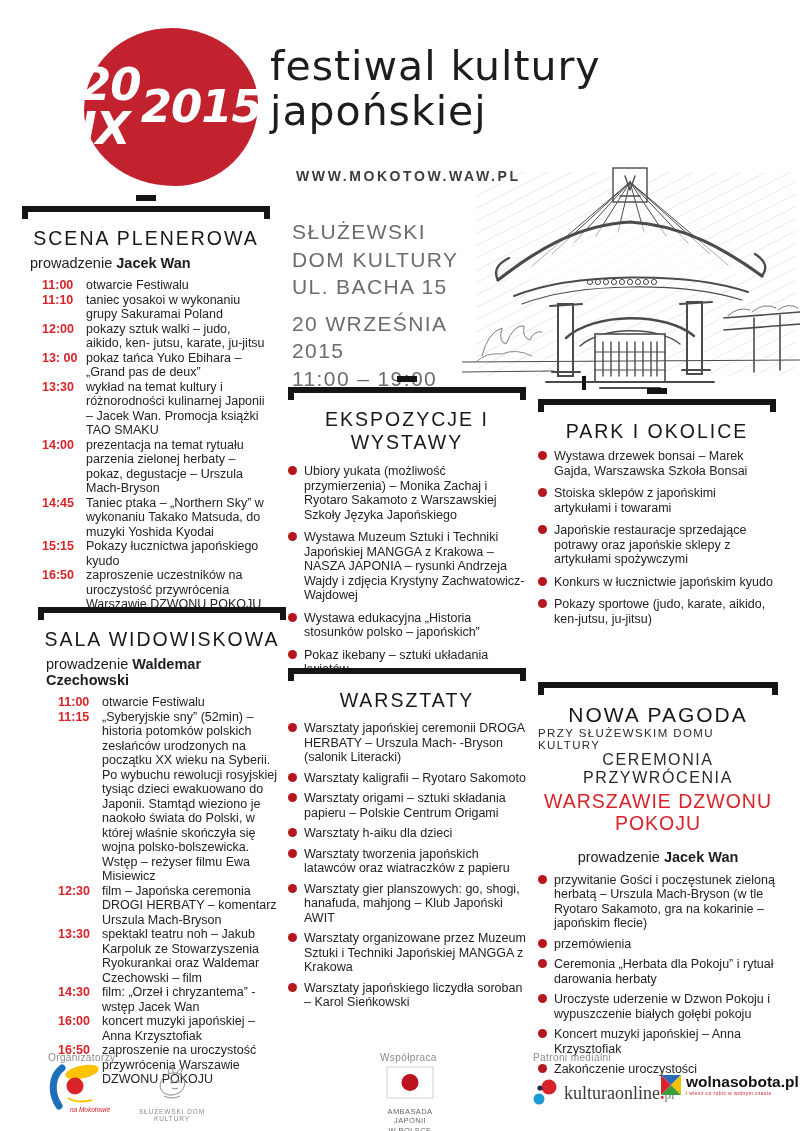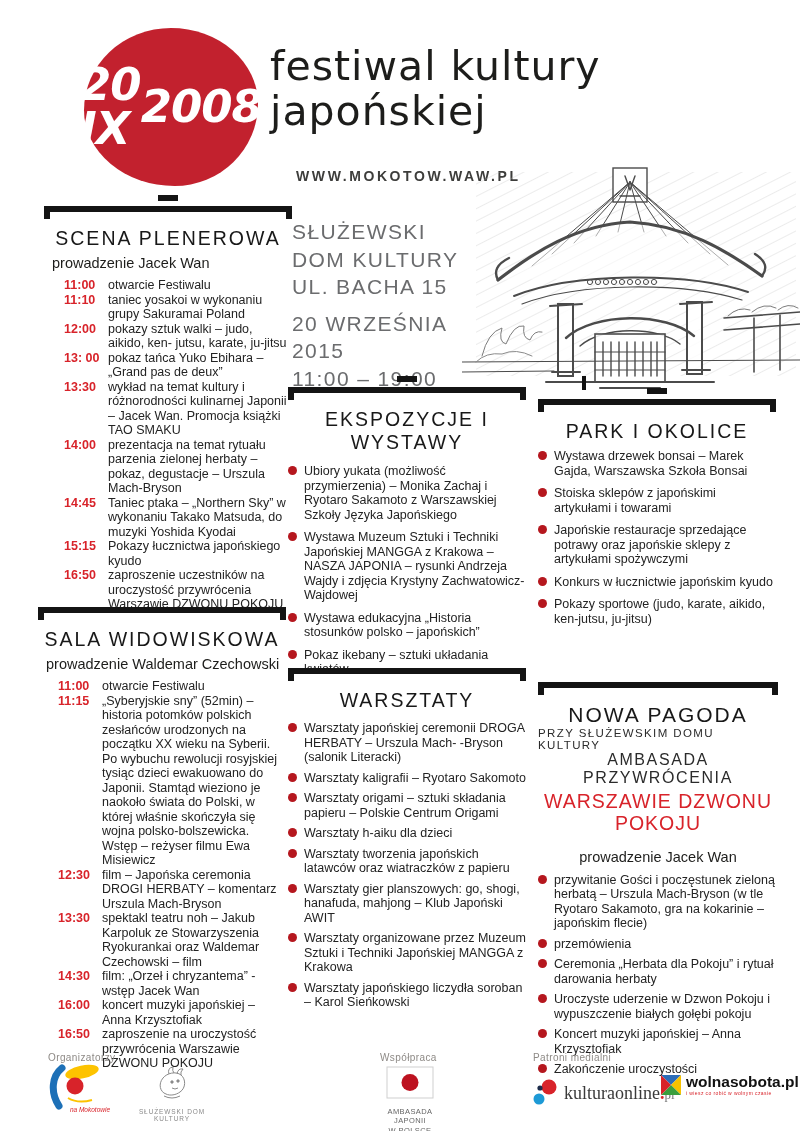--- a/index.html
+++ b/index.html
@@ -20,21 +20,21 @@
   
   .sec{position:absolute}
   .frame{margin-bottom:8px}
   .frame .dash{width:20px;height:6px;background:#141414;margin:0 auto 5px}
   .frame .bar{position:relative;height:13px;border-top:6px solid #141414}
   .frame .bar::before,.frame .bar::after{content:"";position:absolute;top:0;width:6px;height:7px;background:#141414}
   .frame .bar::before{left:0}
   .frame .bar::after{right:0}
   .sec-title{text-align:center;font-size:19.5px;letter-spacing:2px;font-weight:500;color:#181818;margin-bottom:5px}
   .host{font-size:14.5px;margin:0 0 7px 8px;color:#1d1d1b}
-  .host b{font-weight:400}
+  .host b{font-weight:700}
   .host.center{text-align:center;margin:2px 0 8px 0}
 
   
   .sched{font-size:12.5px;line-height:14.5px;margin-left:20px}
   .sched .row{display:flex}
   .sched .time{flex:0 0 44px;color:#d8232a;font-weight:700}
   .sched .txt{flex:1;color:#232323}
 
   
   .blist{font-size:12.5px;line-height:14.5px}
@@ -65,21 +65,21 @@
   .wolna .wtext{font-size:15.5px;font-weight:800;color:#111;margin-left:4px;line-height:1}
   .wolna .wtag{font-size:5px;color:#d8232a;margin-left:4px;letter-spacing:.4px}
 </style>
 </head>
 <body>
 
 <div class="poster">
 
   <div class="abs badge">
     <span>20 IX</span>
-    <span>2008</span>
+    <span>2015</span>
   </div>
   <div class="abs main-title">
     <div>festiwal kultury</div>
     <div>japońskiej</div>
   </div>
   <div class="abs website">WWW.MOKOTOW.WAW.PL</div>
 
   <svg class="abs" style="left:462px;top:166px" width="338" height="226" viewBox="0 0 338 226">
     <defs>
       <pattern id="hatch" width="11" height="11" patternUnits="userSpaceOnUse" patternTransform="rotate(63)">
@@ -144,21 +144,21 @@
       <path d="M14,196 q10,-10 26,-8 q14,-6 30,2" stroke="#8a8a8a" stroke-width="1"></path>
 
       <path d="M262,152 L338,146 M262,164 L338,158" stroke-width="1.6"></path>
       <path d="M292,152 L292,206 M318,149 L318,204" stroke-width="1.6"></path>
       <path d="M266,150 q10,-10 22,-6 M290,146 q12,-10 24,-4 M316,144 q10,-8 20,-2" stroke="#7d7d7d" stroke-width="1"></path>
 
       <rect x="120" y="210" width="4" height="14" fill="#111" stroke="none"></rect>
     </g>
   </svg>
 
-  <section class="sec" style="left:44px;top:195px;width:248px">
+  <section class="sec" style="left:22px;top:195px;width:248px">
     <div class="frame">
         <div class="dash"></div>
         <div class="bar"></div>
       </div>
     <h2 class="sec-title">SCENA PLENEROWA</h2>
     <p class="host">
       <span>prowadzenie</span>
       <b>Jacek Wan</b>
     </p>
     <div class="sched">
@@ -379,21 +379,21 @@
         </div>
       </div>
   </section>
 
   <section class="sec" style="left:538px;top:682px;width:240px">
     <div class="frame">
         <div class="bar"></div>
       </div>
     <h2 class="pag-title">NOWA PAGODA</h2>
     <div class="pag-sub">PRZY SŁUŻEWSKIM DOMU KULTURY</div>
-    <div class="pag-cer">AMBASADA PRZYWRÓCENIA</div>
+    <div class="pag-cer">CEREMONIA PRZYWRÓCENIA</div>
     <div class="pag-red">WARSZAWIE DZWONU POKOJU</div>
     <p class="host center">
       <span>prowadzenie</span>
       <b>Jacek Wan</b>
     </p>
     <div class="blist tight">
 
         <div class="bitem">
           <span class="bullet"></span>
           <span class="btxt">przywitanie Gości i poczęstunek zieloną herbatą – Urszula Mach-Bryson (w tle Ryotaro Sakamoto, gra na kokarinie – japońskim flecie)</span>

